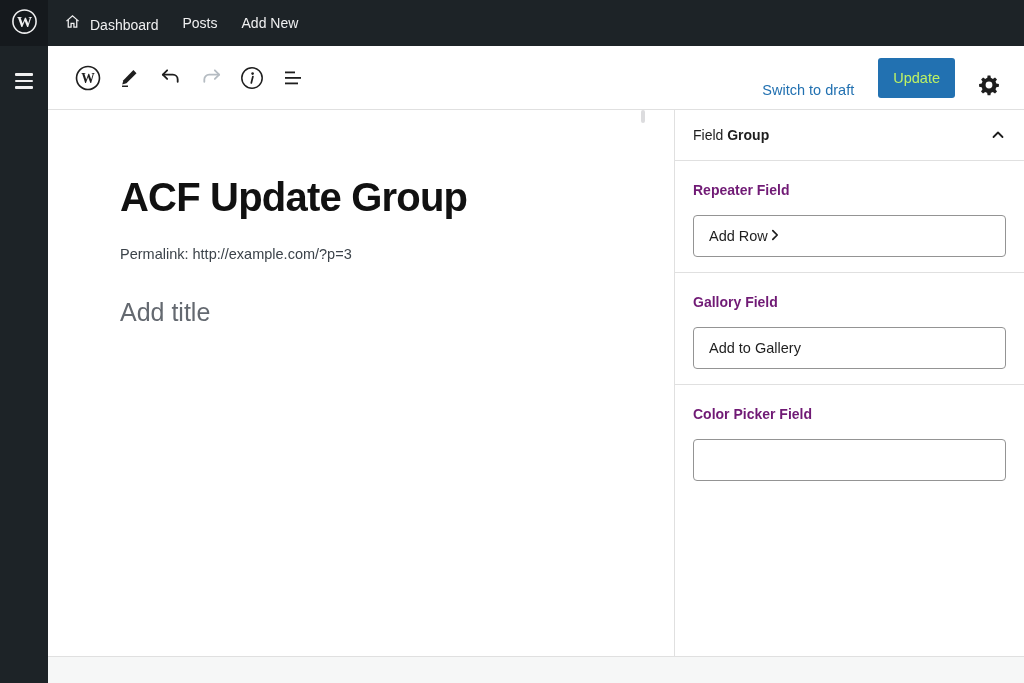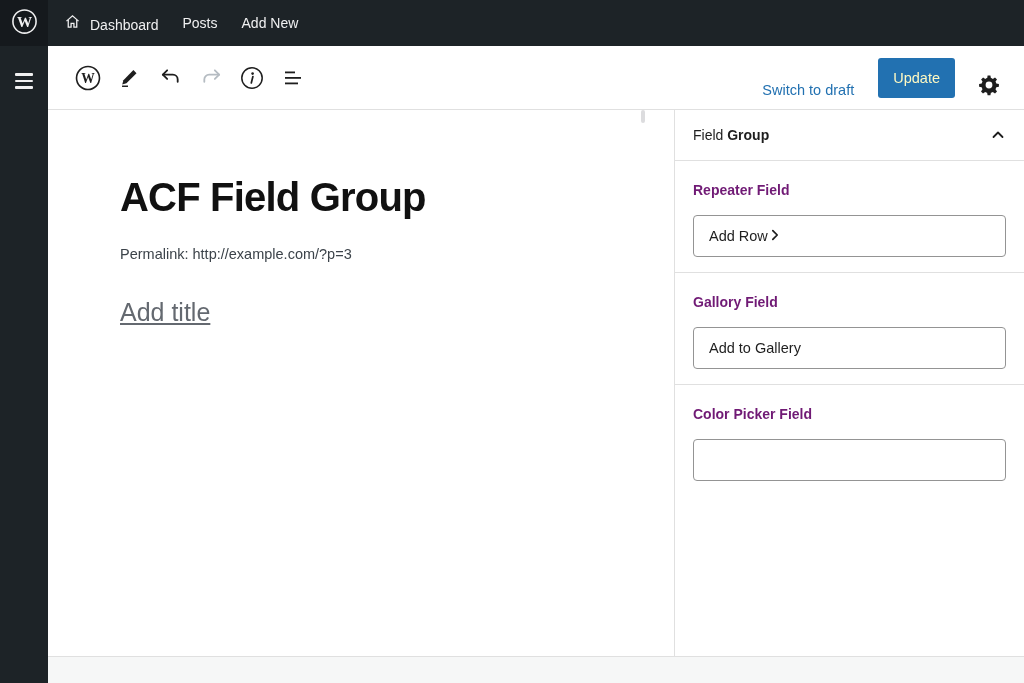--- a/index.html
+++ b/index.html
@@ -37,36 +37,36 @@
   .editor-bar {
     position:absolute; left:48px; top:46px; width:976px; height:64px;
     background:#fff; border-bottom:1px solid #e0e0e0;
     display:flex; align-items:center; padding:0 22px 0 27px;
   }
   .tb-icon { width:26px; height:26px; display:flex; align-items:center; justify-content:center; cursor:pointer; flex:0 0 auto; }
   .tb-icon + .tb-icon { margin-left:15px; }
   .tb-right { margin-left:auto; display:flex; align-items:flex-end; }
   .switch-draft { color:#2271b1; font-size:14.5px; cursor:pointer; white-space:nowrap; }
   .update-btn {
-    margin-left:24px; background:#2271b1; color:#fef9c3; border:none; border-radius:3px;
+    margin-left:24px; background:#2271b1; color:#bef264; border:none; border-radius:3px;
     height:40px; padding:0 15px; font-size:14.5px; font-family:inherit; cursor:pointer;
   }
   .gear-wrap { margin-left:21px; width:26px; height:26px; display:flex; align-items:center; justify-content:center; cursor:pointer; }
 
   
   .canvas {
     position:absolute; left:48px; top:110px; width:626px; height:546px;
     background:#fff; padding:64px 40px 0 72px;
   }
   .post-title {
     font-size:40px; font-weight:bold; letter-spacing:-0.8px; color:#111;
     line-height:1.15; cursor:text;
   }
   .permalink { margin-top:26px; font-size:14.5px; color:#3c434a; }
-  .add-title { margin-top:36px; font-size:25px; color:#646970; cursor:text;text-decoration:underline; }
+  .add-title { margin-top:36px; font-size:25px; color:#646970; cursor:text; }
   .content-scrollbar {
     position:absolute; left:593px; top:0px; width:4px; height:13px;
     background:#dcdcde; border-radius:2px;
   }
 
   
   .sidebar {
     position:absolute; left:674px; top:110px; width:350px; height:546px;
     background:#fff; border-left:1px solid #e0e0e0;
   }
@@ -179,21 +179,21 @@
     <button class="update-btn">Update</button>
     <div class="gear-wrap">
       <svg width="24" height="24" viewBox="0 0 24 24">
         <path fill-rule="evenodd" fill="#1e1e1e" d="M10.6 2.5h2.8l.5 2.6c.7.2 1.3.5 1.9.8l2.2-1.5 2 2-1.5 2.2c.4.6.6 1.2.8 1.9l2.6.5v2.8l-2.6.5c-.2.7-.5 1.3-.8 1.9l1.5 2.2-2 2-2.2-1.5c-.6.4-1.2.6-1.9.8l-.5 2.6h-2.8l-.5-2.6c-.7-.2-1.3-.5-1.9-.8l-2.2 1.5-2-2 1.5-2.2c-.4-.6-.6-1.2-.8-1.9l-2.6-.5v-2.8l2.6-.5c.2-.7.5-1.3.8-1.9L4.1 6.4l2-2 2.2 1.5c.6-.4 1.2-.6 1.9-.8l.4-2.6z M12 8.6a3.4 3.4 0 1 0 0 6.8 3.4 3.4 0 0 0 0-6.8z"></path>
       </svg>
     </div>
   </div>
 </div>
 
 <div class="canvas">
-  <div class="post-title">ACF Field Group</div>
+  <div class="post-title">ACF Update Group</div>
   <div class="permalink">Permalink: http://example.com/?p=3</div>
   <div class="add-title">Add title</div>
   <div class="content-scrollbar"></div>
 </div>
 
 <div class="sidebar">
   <div class="panel-header">
     <span class="t"><span>Field </span><b>Group</b></span>
     <span class="panel-chevron">
       <svg width="16" height="16" viewBox="0 0 16 16" fill="none" stroke="#1e1e1e" stroke-width="1.8" stroke-linecap="round" stroke-linejoin="round">

